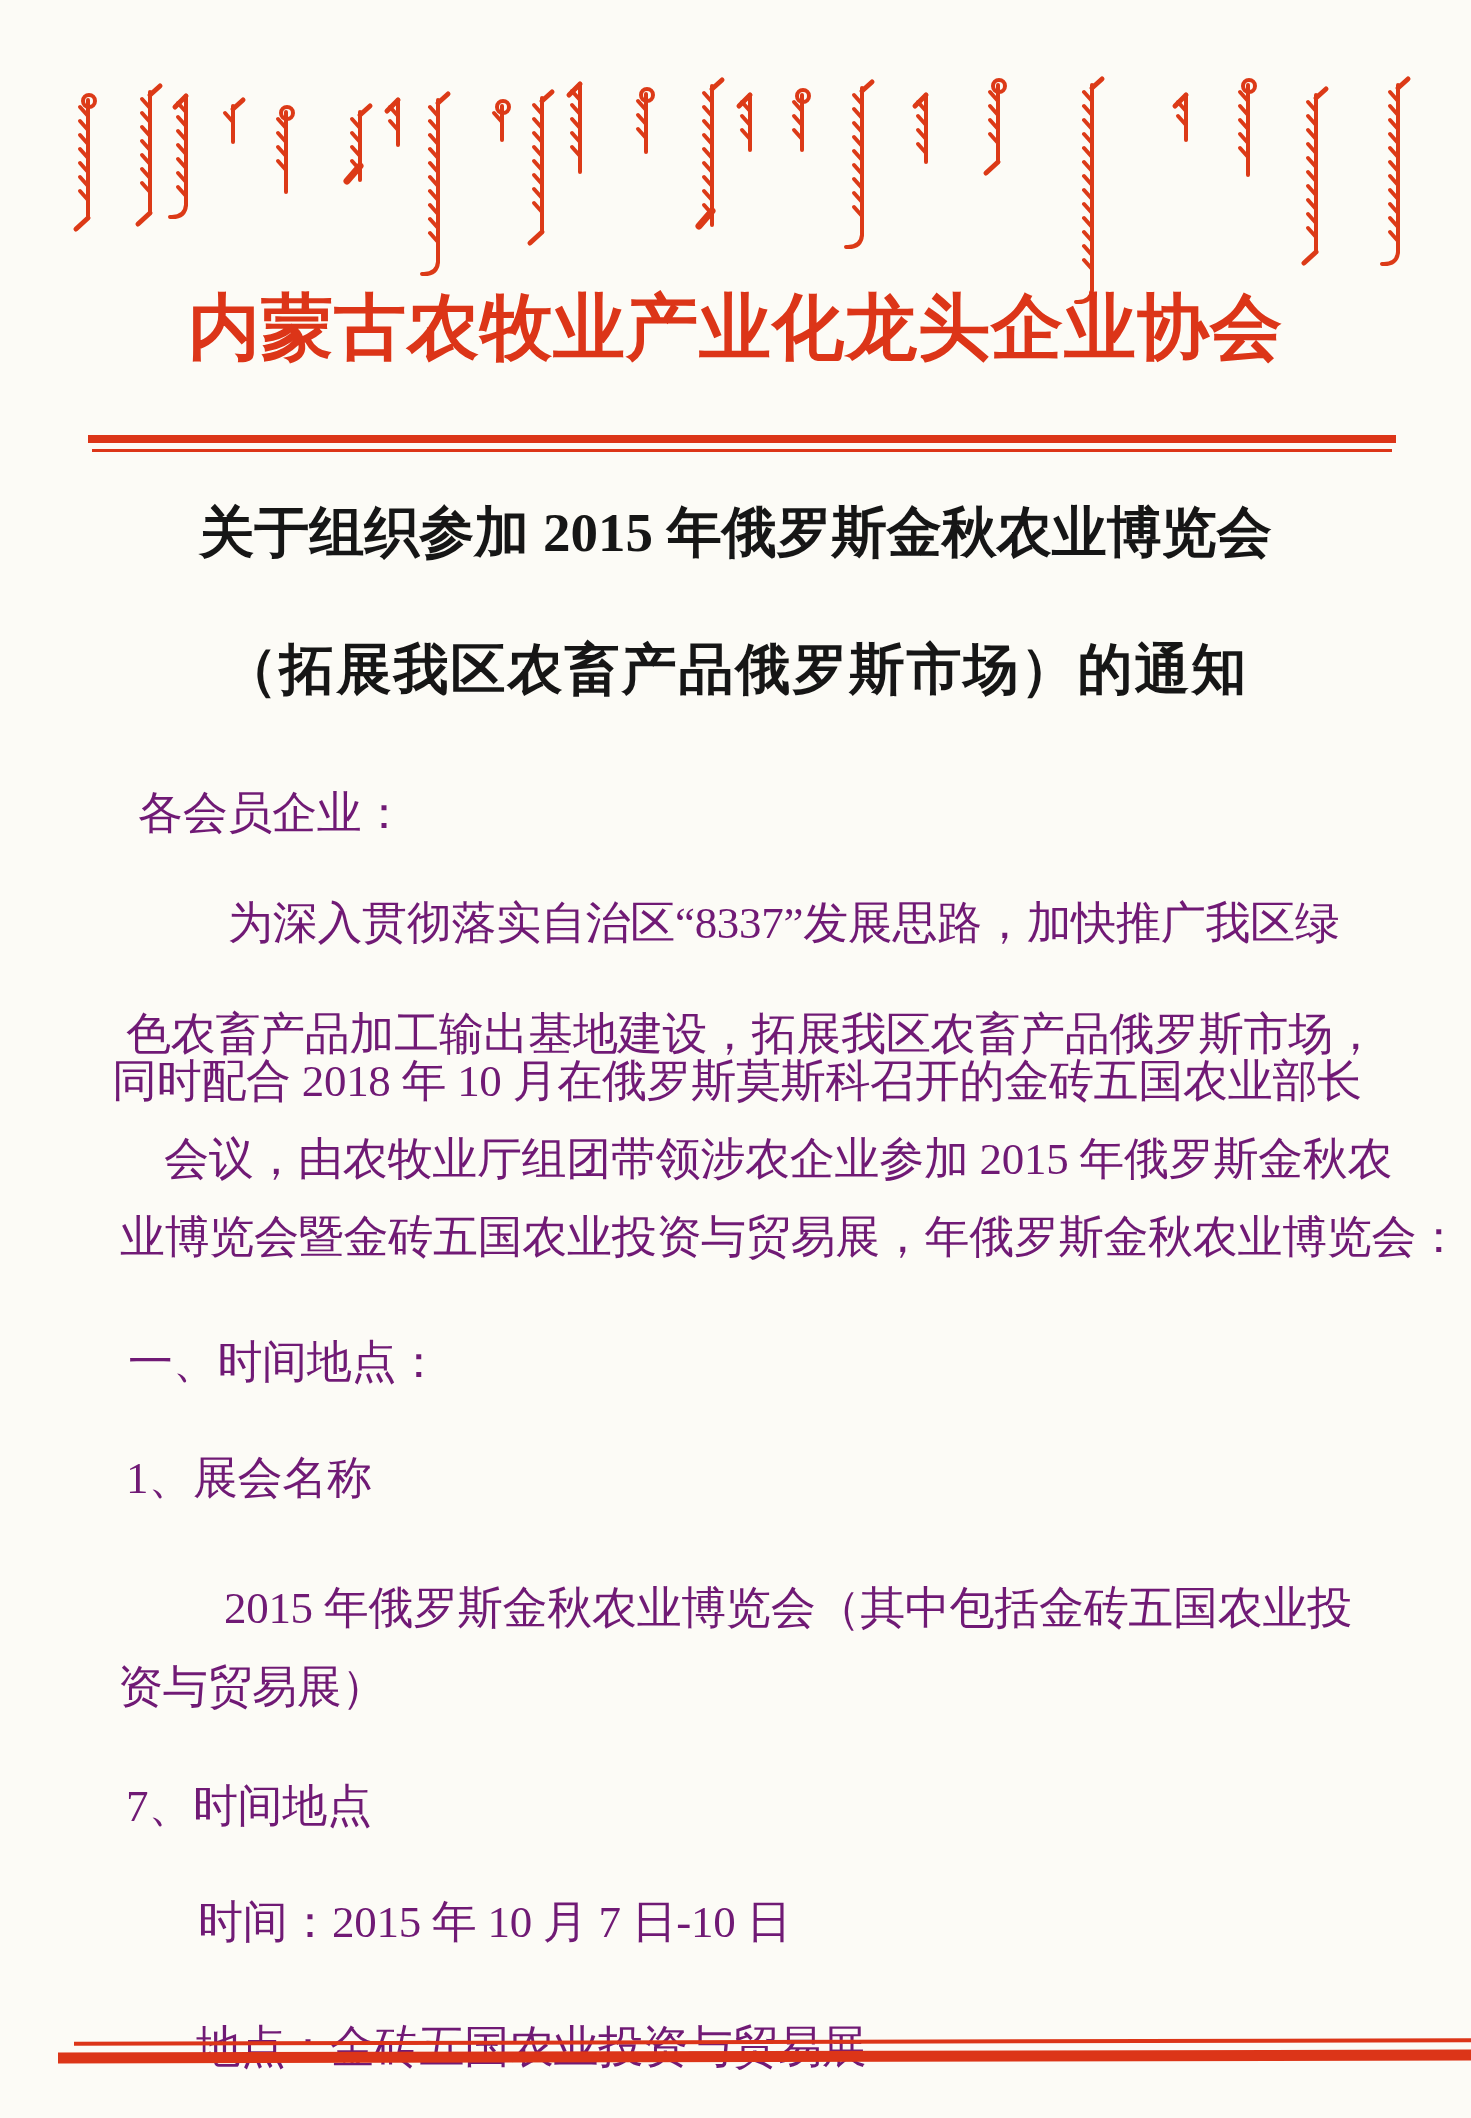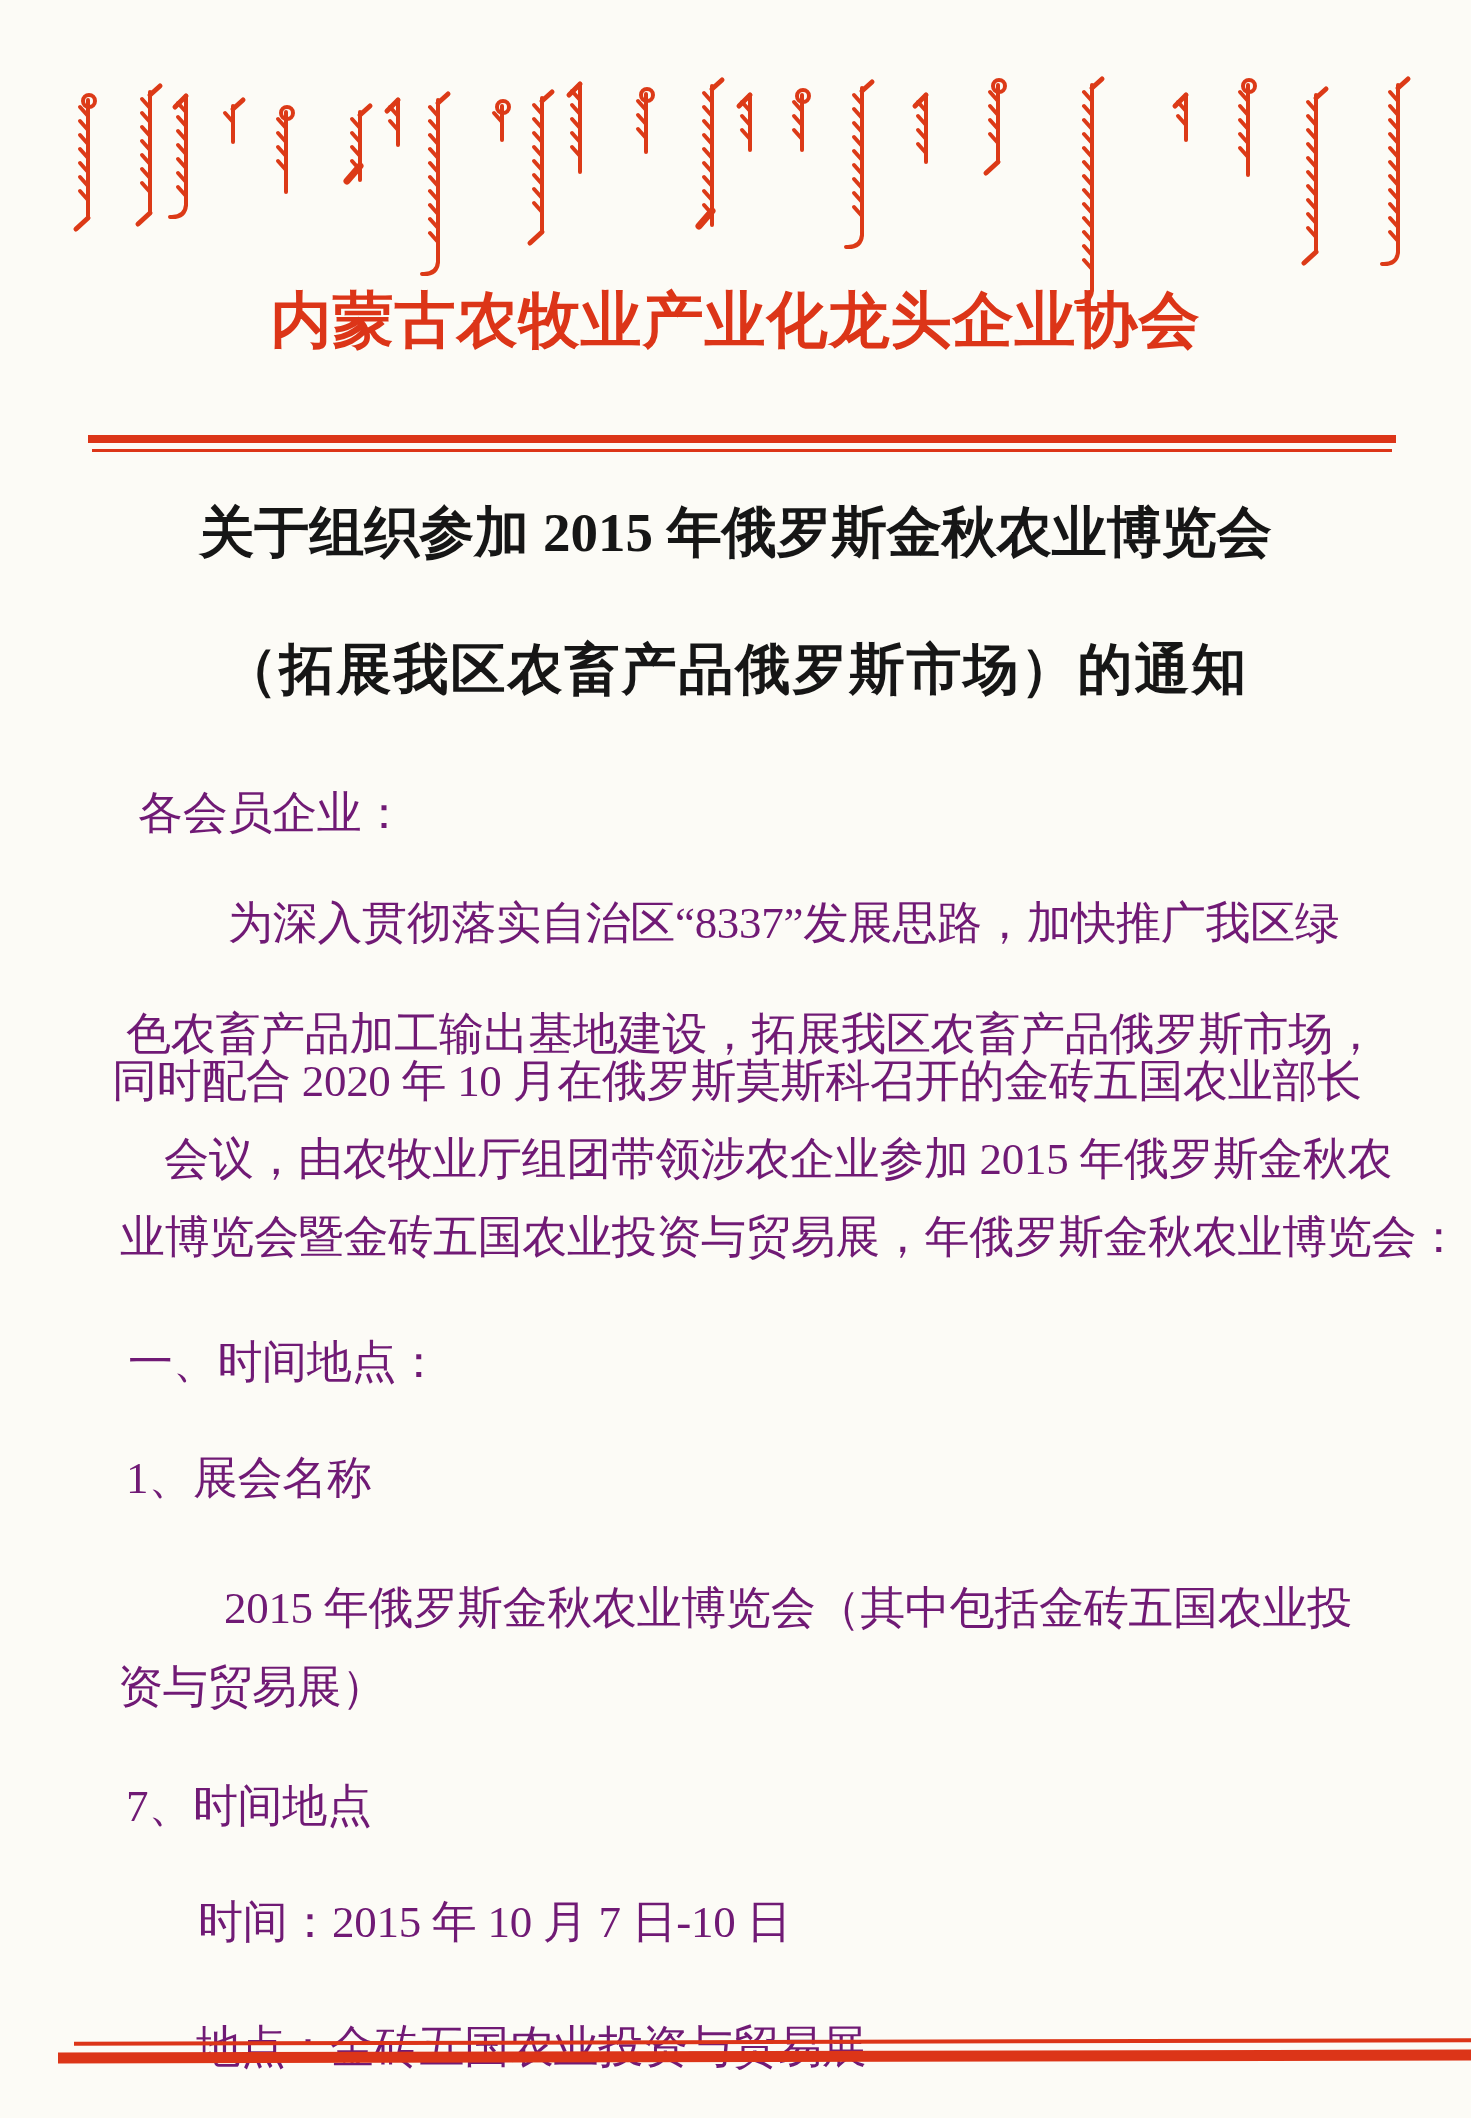--- a/index.html
+++ b/index.html
@@ -5,21 +5,21 @@
   :root{ --red:#dc3518; --ink:#1e1e1e; --paper:#fcfbf6; }
   html,body{margin:0;padding:0;background:#e8e8e8;}
   .page{
     position:relative; width:1471px; height:2118px; margin:0 auto;
     background:var(--paper); overflow:hidden;
     font-family:"Liberation Serif","DejaVu Serif",serif; color:var(--ink);
   }
   .banner{ position:absolute; left:0; top:0; width:1471px; height:320px; }
   .org{
     position:absolute; top:280px; left:0; width:100%; margin:0;
-    text-align:center; font-size:61px; font-weight:bold; color:var(--red);
+    text-align:center; font-size:72px; font-weight:bold; color:var(--red);
     letter-spacing:1px; white-space:nowrap;
   }
   .rule{ position:absolute; background:var(--red); }
   .rule-thick{ left:88px;  top:435px; width:1308px; height:8px; }
   .rule-thin { left:92px;  top:449px; width:1300px; height:3px; }
   .title{
     position:absolute; left:0; width:100%; margin:0; text-align:center;
     font-size:55px; font-weight:bold; white-space:nowrap; color:#161616;
   }
   .t1{ top:496px; }
@@ -103,21 +103,21 @@
   <div class="rule rule-thin"></div>
 
   <h2 class="title t1">关于组织参加 2015 年俄罗斯金秋农业博览会</h2>
   <h2 class="title t2">（拓展我区农畜产品俄罗斯市场）的通知</h2>
 
   <div class="line" style="top:783px;left:138px;">各会员企业：</div>
 
   <div id="text-layer">
       <div class="line" style="top: 893px; left: 228px;">为深入贯彻落实自治区“8337”发展思路，加快推广我区绿</div>
       <div class="line" style="top: 1004px; left: 126px;">色农畜产品加工输出基地建设，拓展我区农畜产品俄罗斯市场，</div>
-      <div class="line" style="top: 1051px; left: 112px;">同时配合 2020 年 10 月在俄罗斯莫斯科召开的金砖五国农业部长</div>
+      <div class="line" style="top: 1051px; left: 112px;">同时配合 2018 年 10 月在俄罗斯莫斯科召开的金砖五国农业部长</div>
       <div class="line" style="top: 1129px; left: 120px; margin-left: 44px;">会议，由农牧业厅组团带领涉农企业参加 2015 年俄罗斯金秋农</div>
       <div class="line" style="top: 1207px; left: 120px;">业博览会暨金砖五国农业投资与贸易展，年俄罗斯金秋农业博览会：</div>
       <div class="line" style="top: 1332px; left: 128px;">一、时间地点：</div>
       <div class="line" style="top: 1448px; left: 126px;">1、展会名称</div>
       <div class="line" style="top: 1578px; left: 224px;">2015 年俄罗斯金秋农业博览会（其中包括金砖五国农业投</div>
       <div class="line" style="top: 1657px; left: 118px;">资与贸易展）</div>
       <div class="line" style="top: 1776px; left: 126px;">7、时间地点</div>
       <div class="line" style="top: 1892px; left: 198px;">时间：2015 年 10 月 7 日-10 日</div>
       <div class="line" style="top: 2017px; left: 196px;">地点：金砖五国农业投资与贸易展</div>
     </div>

